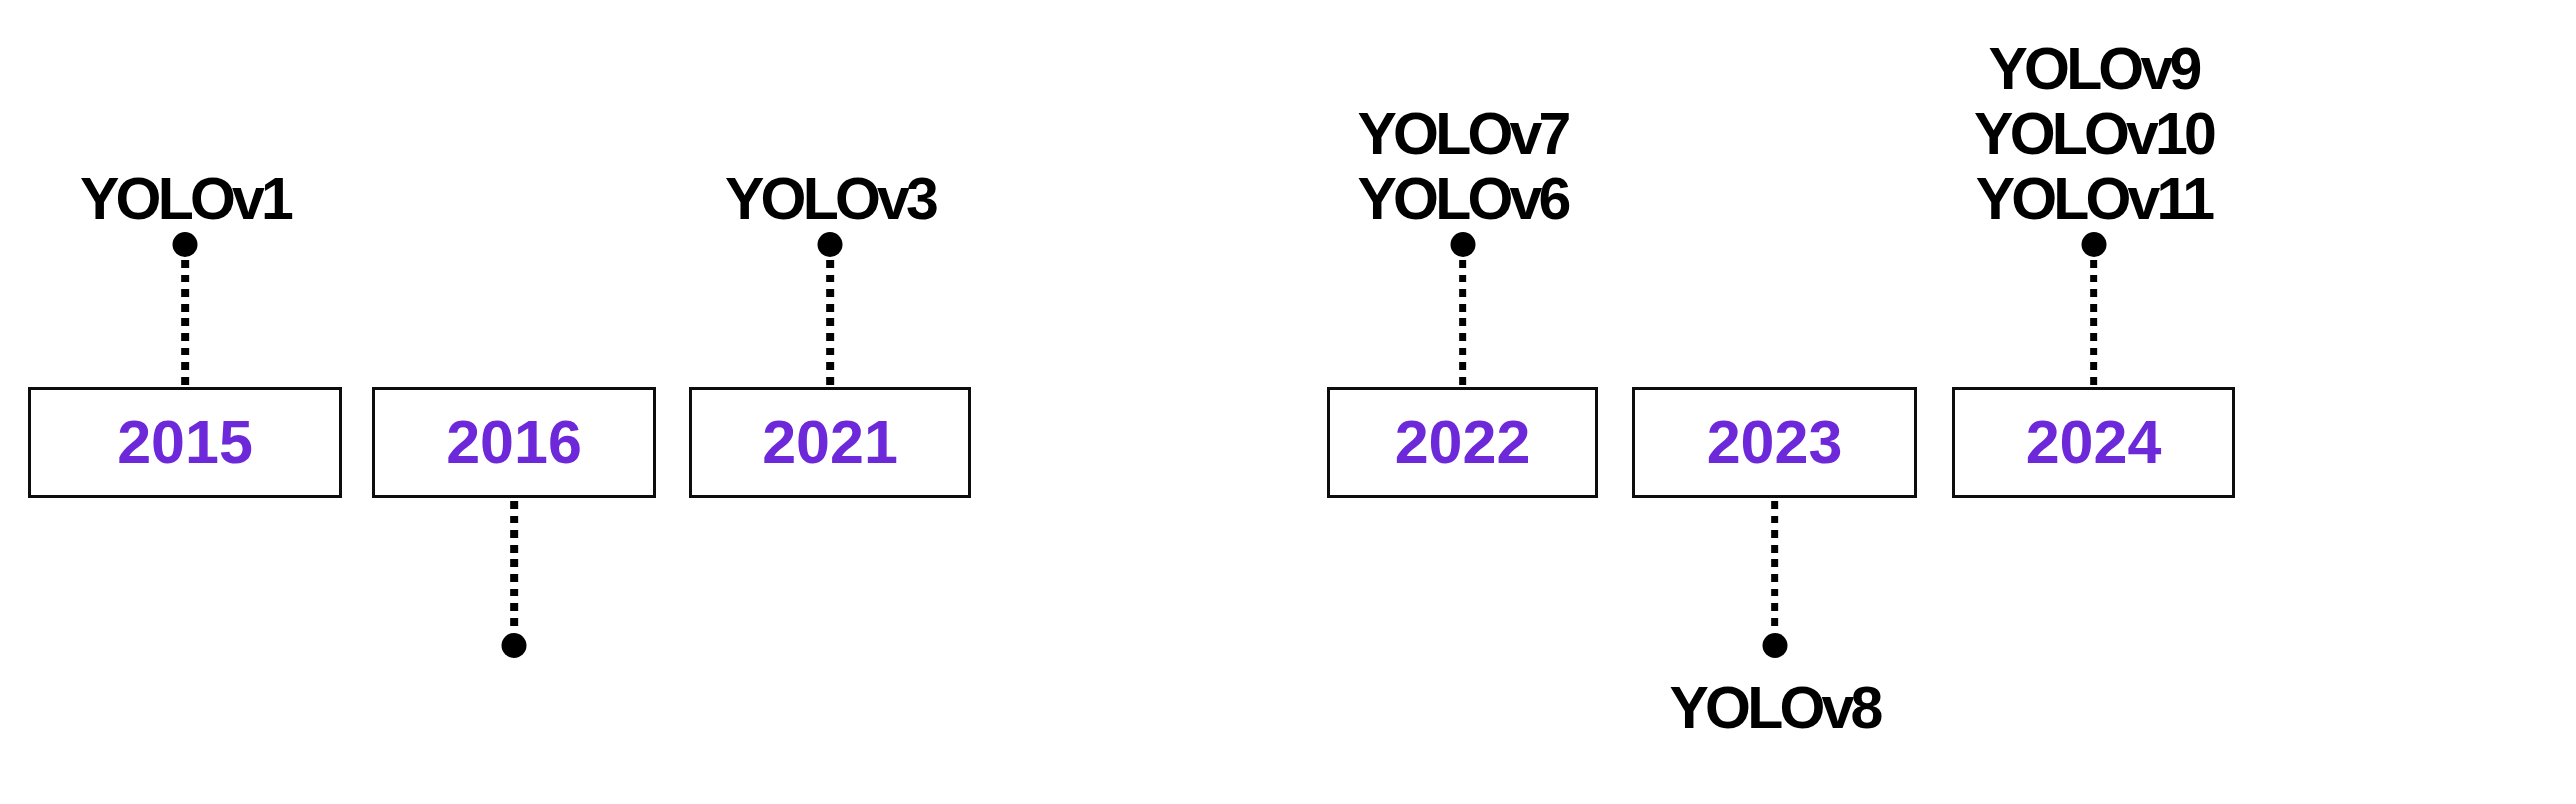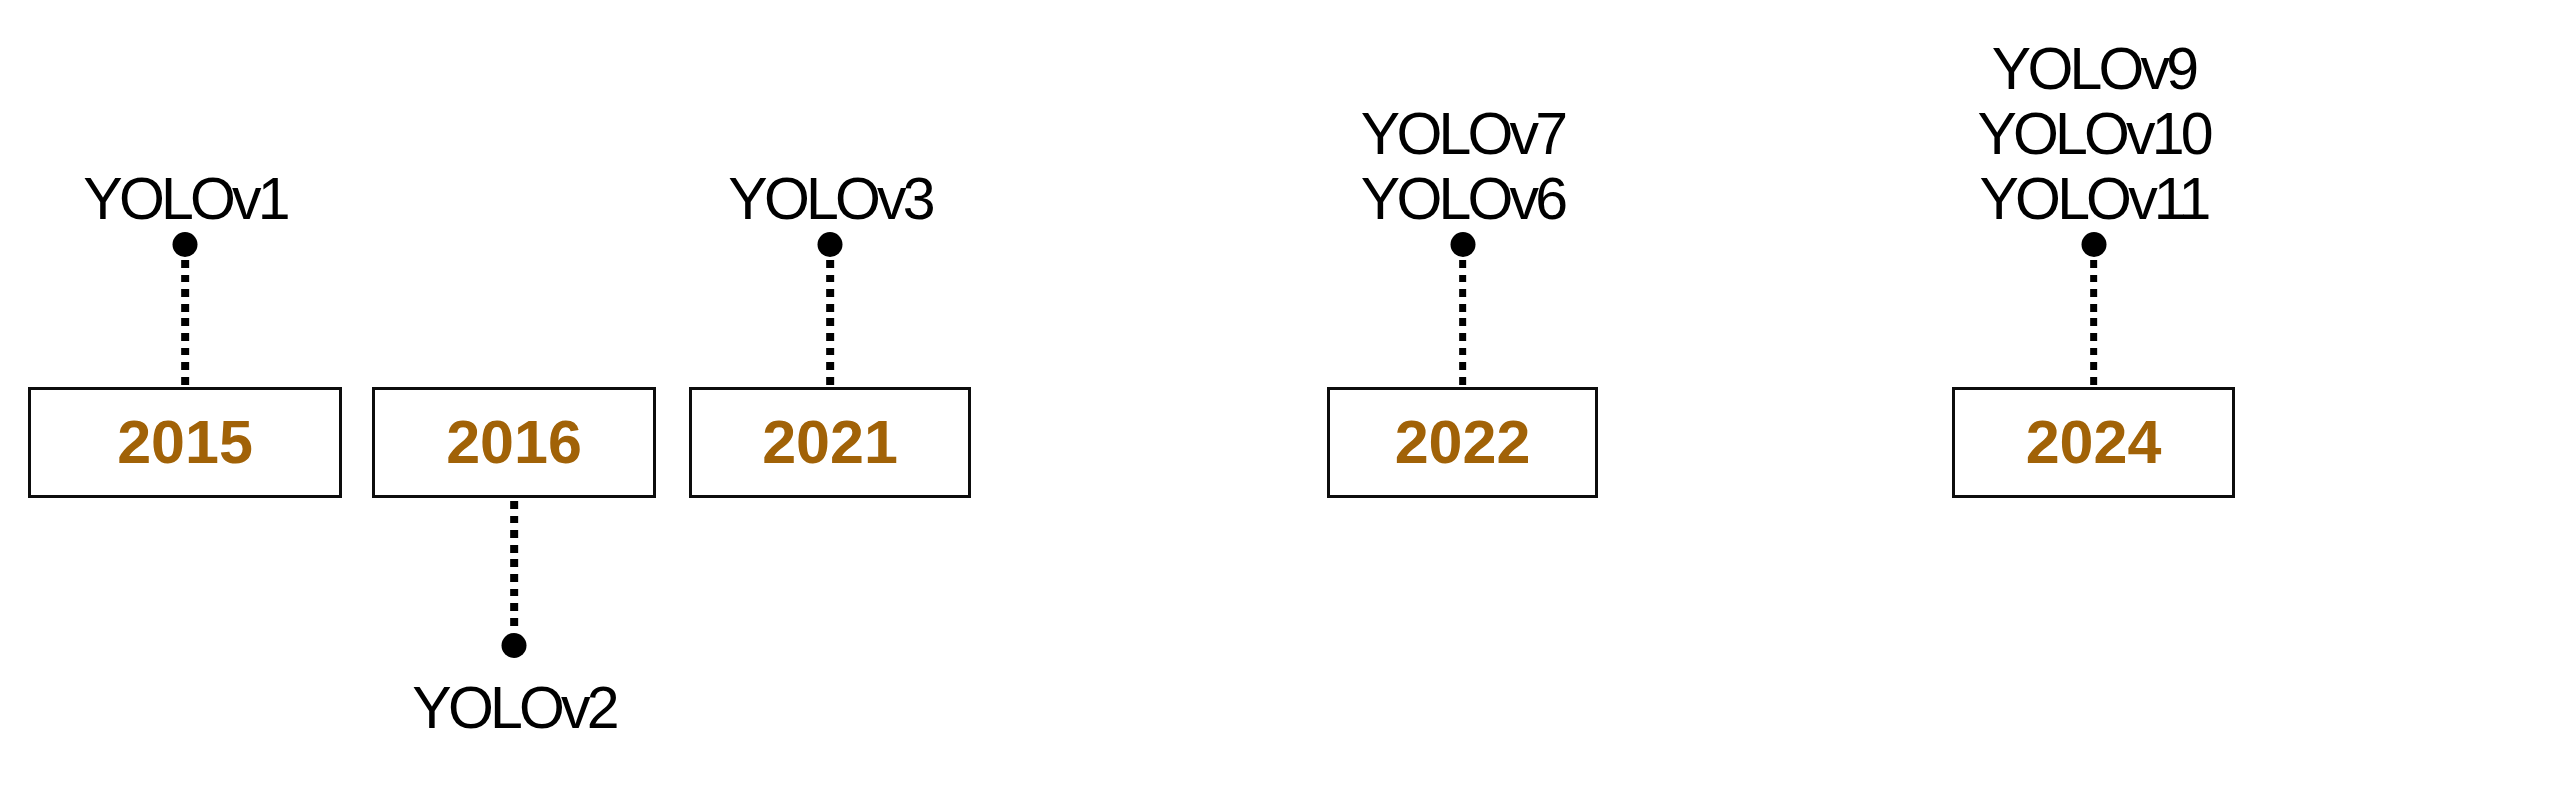--- a/index.html
+++ b/index.html
@@ -15,21 +15,21 @@
 
   .year-box {
     position: absolute;
     top: 387px; left: 0; right: 0; height: 111px;
     box-sizing: border-box;
     background: #ffffff;
     border: 3.8px solid #0d0d0d;
     display: flex; align-items: center; justify-content: center;
   }
   .year {
-    font-size: 61px; font-weight: bold; color: #a16207;
+    font-size: 61px; font-weight: bold; color: #6d28d9;
     letter-spacing: 0; line-height: 1;
   }
 
   .connector {
     position: absolute; left: 50%; width: 7.7px;
     transform: translateX(-50%);
     background-image: repeating-linear-gradient(to bottom, #000 0px, #000 7.7px, transparent 7.7px, transparent 14.6px);
   }
   .above .connector { top: 260px; height: 127px; }
   .below .connector { top: 501px; height: 128px; }
@@ -37,21 +37,21 @@
   .dot {
     position: absolute; left: 50%; transform: translateX(-50%);
     width: 25px; height: 25px; border-radius: 50%; background: #000000;
   }
   .above .dot { top: 232px; }
   .below .dot { top: 633px; }
 
   .label {
     position: absolute; left: 50%; transform: translateX(-50%);
     text-align: center; white-space: nowrap;
-    font-size: 59px; font-weight: normal; color: #000000;
+    font-size: 59px; font-weight: bold; color: #000000;
     line-height: 65px; letter-spacing: -0.065em;
   }
   .above .label { bottom: 573px; }
   .below .label { top: 676px; }
 </style>
 </head>
 <body>
 
 <div class="canvas">
 
@@ -65,23 +65,20 @@
       <span class="year">2015</span>
     </div>
   </div>
 
   <div class="col below" style="left:372px; width:284px">
     <div class="year-box">
       <span class="year">2016</span>
     </div>
     <div class="connector"></div>
     <div class="dot"></div>
-    <div class="label">
-      <div>YOLOv2</div>
-    </div>
   </div>
 
   <div class="col above" style="left:689px; width:282px">
     <div class="label">
       <div>YOLOv3</div>
     </div>
     <div class="dot"></div>
     <div class="connector"></div>
     <div class="year-box">
       <span class="year">2021</span>
@@ -94,20 +91,30 @@
       <div>YOLOv7</div>
       <div>YOLOv6</div>
     </div>
     <div class="dot"></div>
     <div class="connector"></div>
     <div class="year-box">
       <span class="year">2022</span>
     </div>
   </div>
 
+  <div class="col below" style="left:1632px; width:285px">
+    <div class="year-box">
+      <span class="year">2023</span>
+    </div>
+    <div class="connector"></div>
+    <div class="dot"></div>
+    <div class="label">
+      <div>YOLOv8</div>
+    </div>
+  </div>
 
   <div class="col above" style="left:1952px; width:283px">
     <div class="label">
       <div>YOLOv9</div>
       <div>YOLOv10</div>
       <div>YOLOv11</div>
     </div>
     <div class="dot"></div>
     <div class="connector"></div>
     <div class="year-box">

